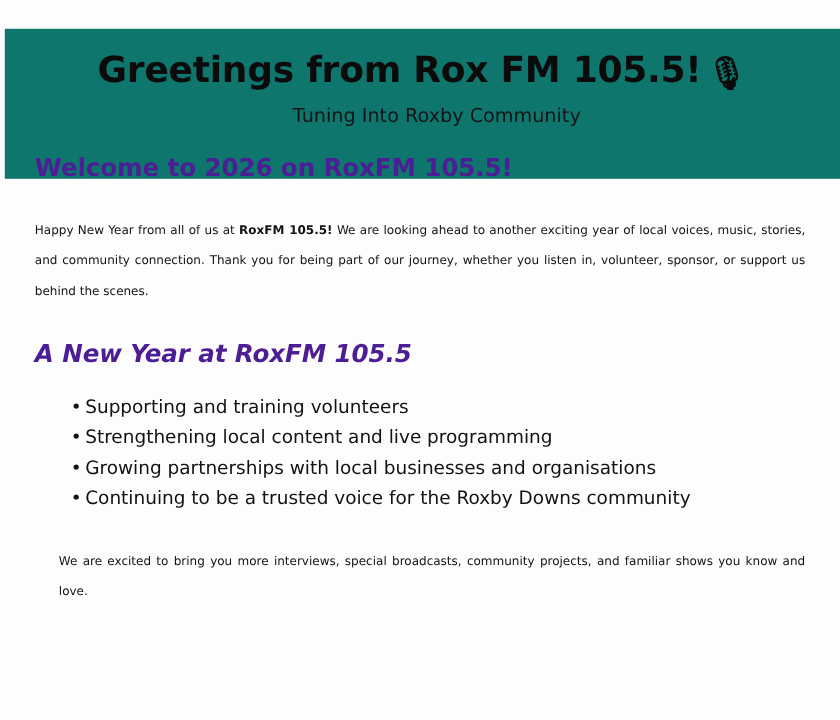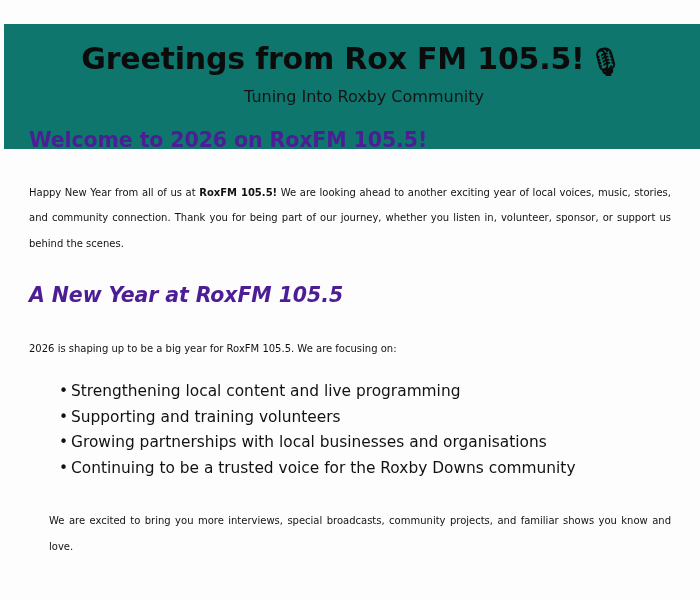--- a/index.html
+++ b/index.html
@@ -133,25 +133,24 @@
   </div>
 
   <div class="content">
 
     <h2 class="section-heading heading-welcome">Welcome to 2026 on RoxFM 105.5!</h2>
 
     <p class="para para-intro"><span>Happy New Year from all of us at </span><b>RoxFM 105.5!</b><span> We are looking ahead to another exciting year of local voices, music, stories, and community connection. Thank you for being part of our journey, whether you listen in, volunteer, sponsor, or support us behind the scenes.</span></p>
 
     <h2 class="section-heading heading-newyear">A New Year at RoxFM 105.5</h2>
 
-    <p class="para para-focus">2026 is shaping up to be a big year for RoxFM 105.5. We are focusing on:</p>
 
     <ul class="focus-list">
+      <li>Supporting and training volunteers</li>
       <li>Strengthening local content and live programming</li>
-      <li>Supporting and training volunteers</li>
       <li>Growing partnerships with local businesses and organisations</li>
       <li>Continuing to be a trusted voice for the Roxby Downs community</li>
     </ul>
 
     <p class="para para-closing">We are excited to bring you more interviews, special broadcasts, community projects, and familiar shows you know and love.</p>
 
   </div>
 </div>
 
 </body></html>

